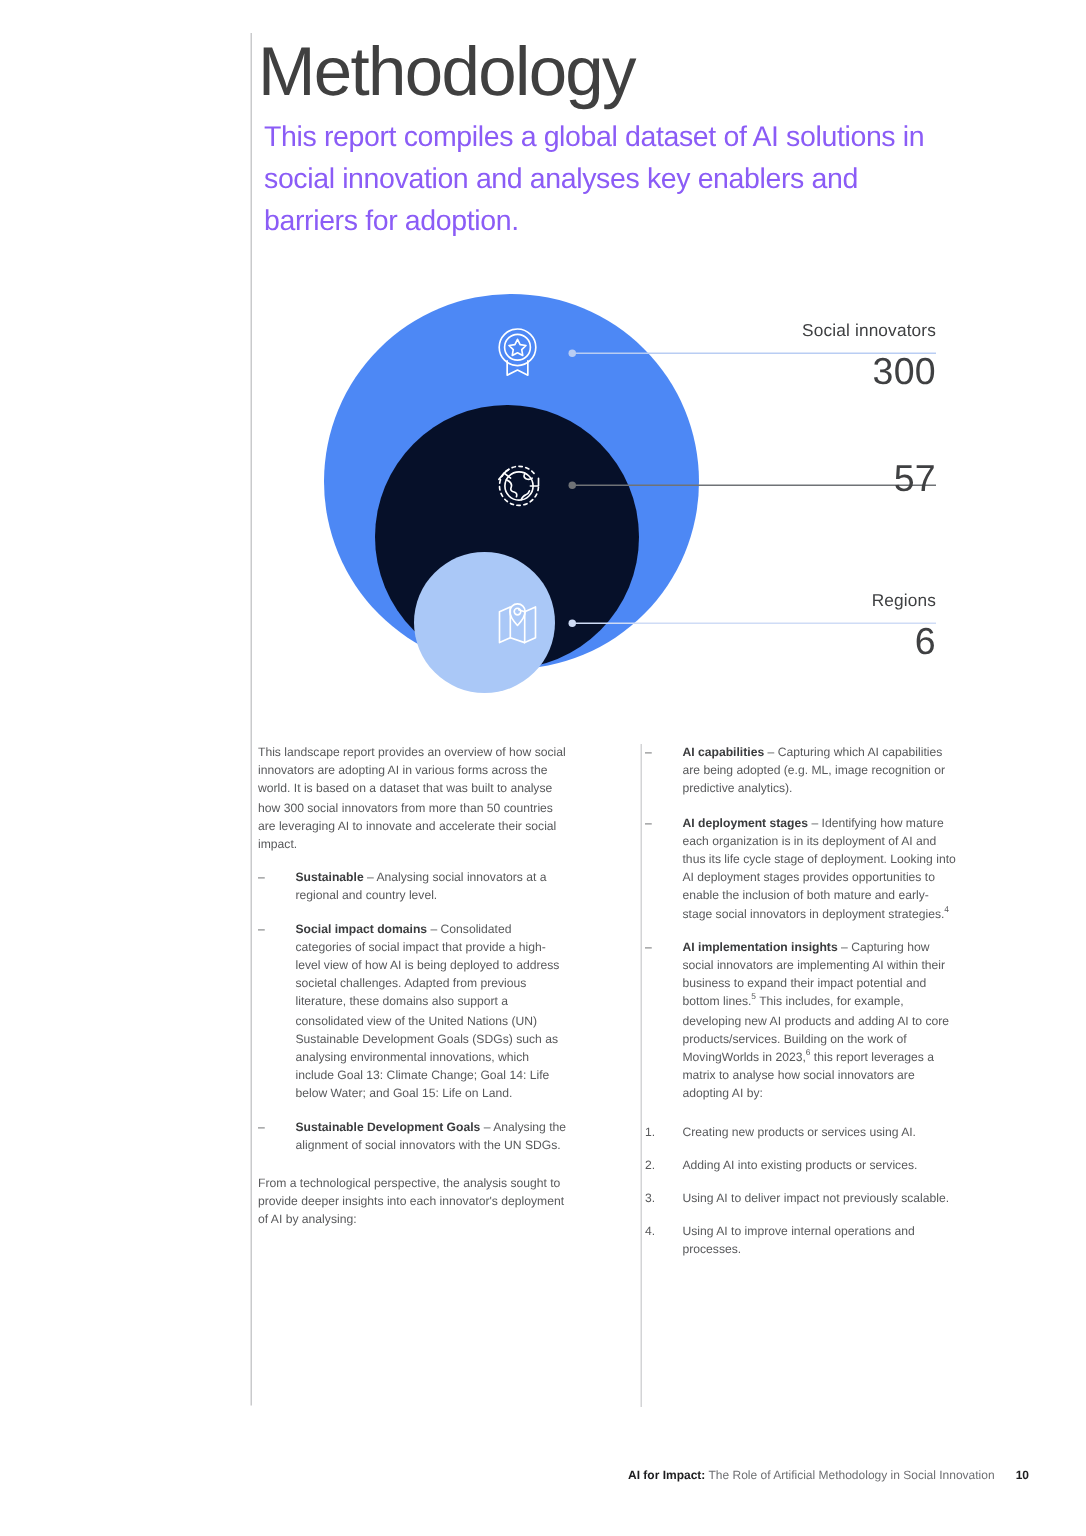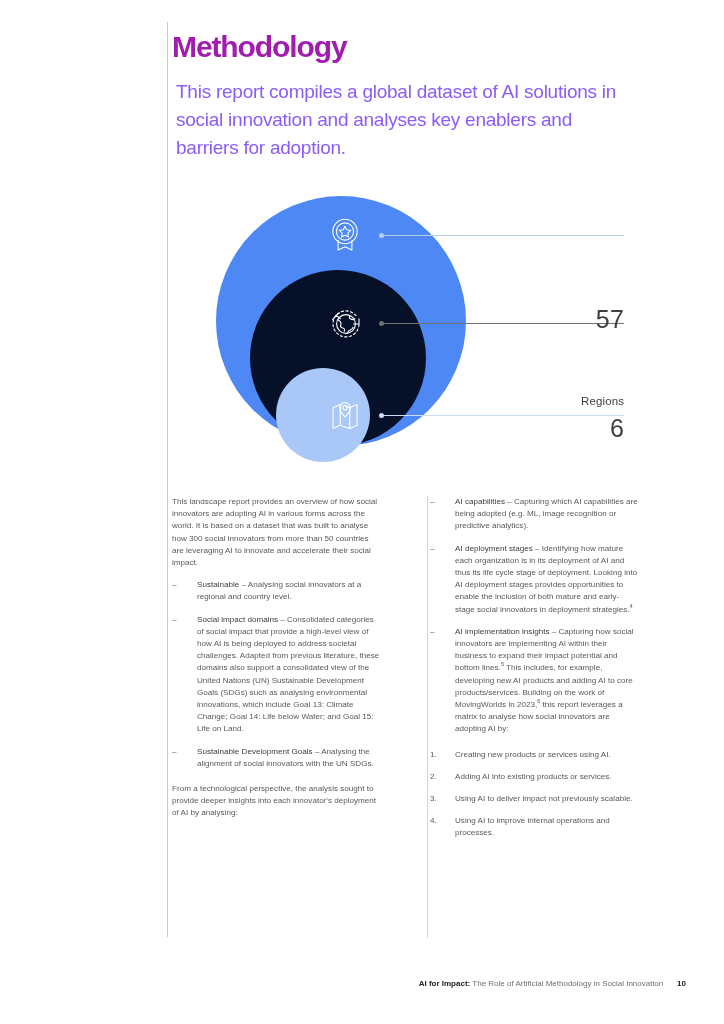--- a/index.html
+++ b/index.html
@@ -28,24 +28,24 @@
   }
 
   
   .header {
     position: absolute;
     left: 172px;
     top: 22px;
     width: 452px;
   }
   .page-title {
-    font-size: 30px;
+    font-size: 46px;
     line-height: 50px;
-    font-weight: bold;
-    color: #a21caf;
+    font-weight: normal;
+    color: #404040;
     letter-spacing: -1.1px;
     margin: 0 0 6px 0;
   }
   .page-subtitle {
     font-size: 19px;
     line-height: 28px;
     color: #8b5cf6;
     letter-spacing: -0.25px;
     margin: 4px;
     font-weight: normal;
@@ -189,21 +189,21 @@
   }
   ul.dash-list li:last-child, ol.num-list li:last-child { margin-bottom: 0; }
   ul.dash-list li .marker,
   ol.num-list li .marker {
     position: absolute;
     left: 0;
     top: 0;
     width: 20px;
     color: #58595b;
   }
-  .term { font-weight: normal; color: #3b3c3e; margin-top: 32px; }
+  .term { font-weight: bold; color: #3b3c3e; margin-top: 32px; }
   sup { font-size: 5.6px; vertical-align: super; line-height: 0; }
 
   .spacer-8 { height: 4px; }
 
   
   .footer {
     position: absolute;
     left: 172px;
     right: 38px;
     top: 978px;
@@ -275,20 +275,24 @@
   </div>
   <div class="connector conn-2">
     <div class="line"></div>
       <div class="dot"></div>
   </div>
   <div class="connector conn-3">
     <div class="line"></div>
       <div class="dot"></div>
   </div>
 
+  <div class="stat stat-1">
+    <div class="stat-label">Social innovators</div>
+    <div class="stat-value">300</div>
+  </div>
   <div class="stat stat-2">
     <div class="stat-value">57</div>
   </div>
   <div class="stat stat-3">
     <div class="stat-label">Regions</div>
     <div class="stat-value">6</div>
   </div>
 </div>
 
 <div class="col-divider"></div>

